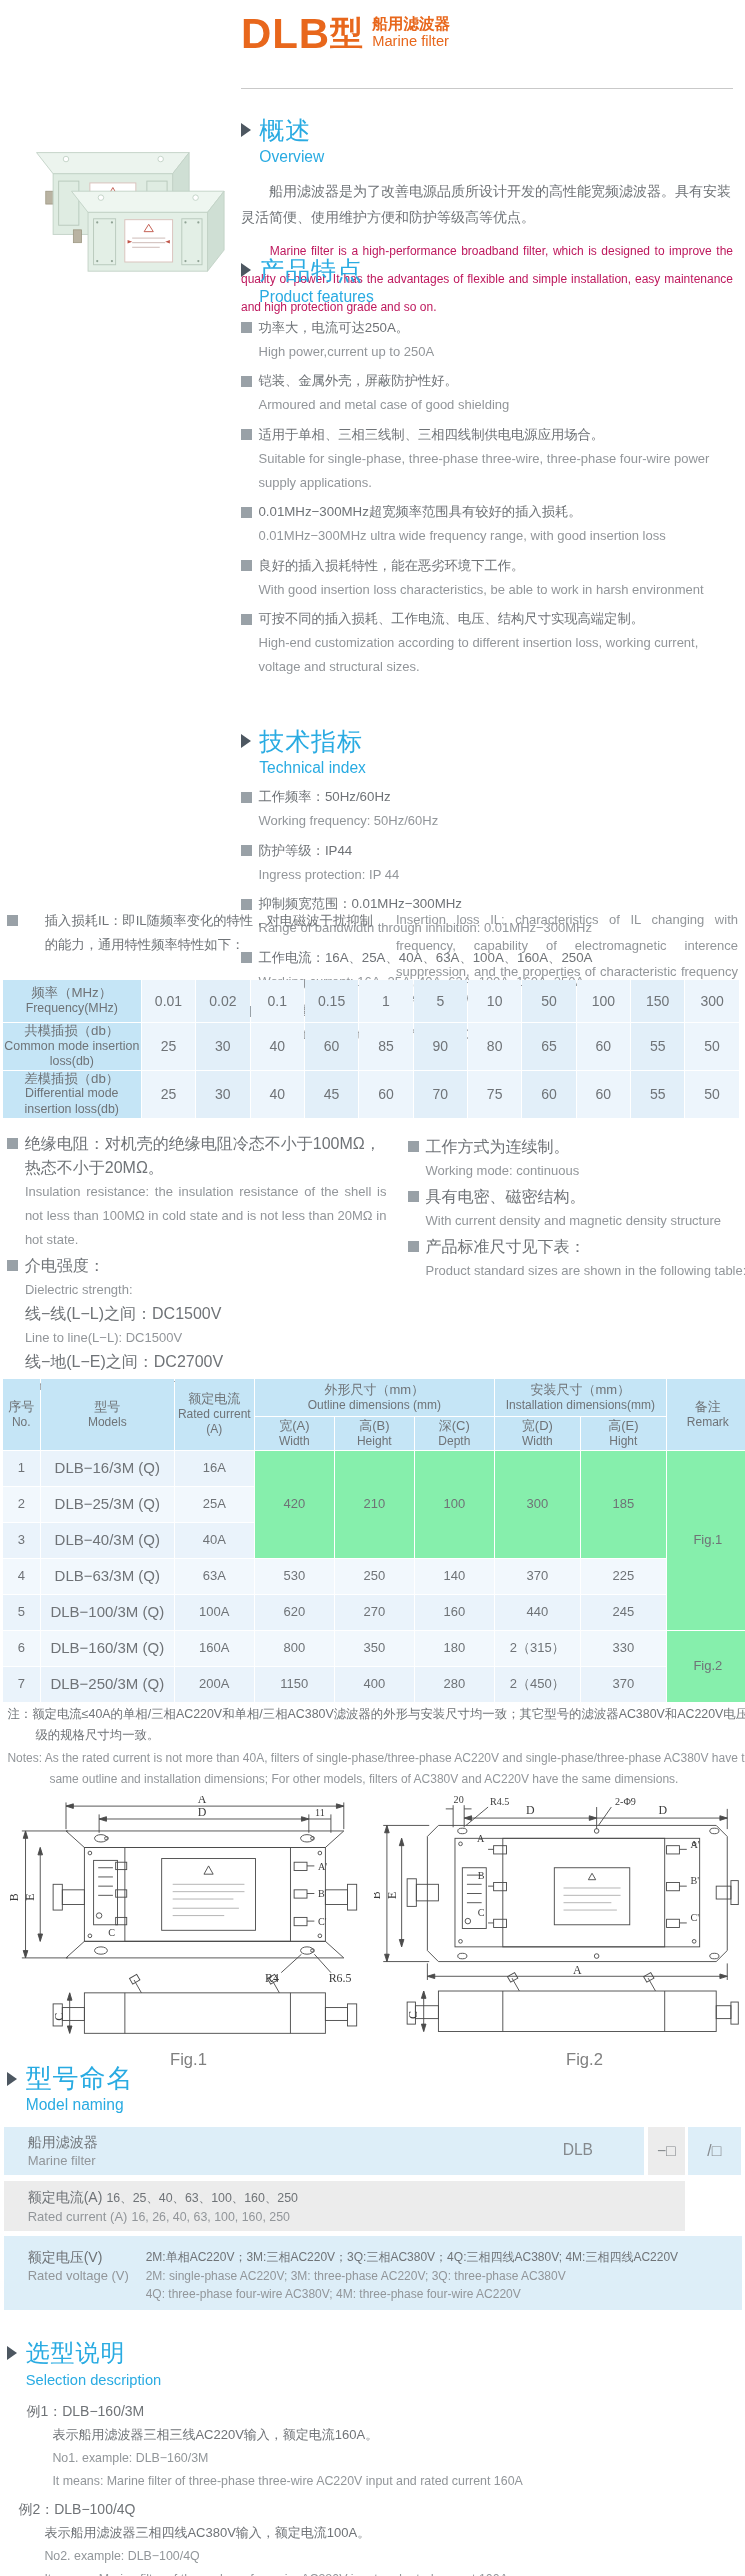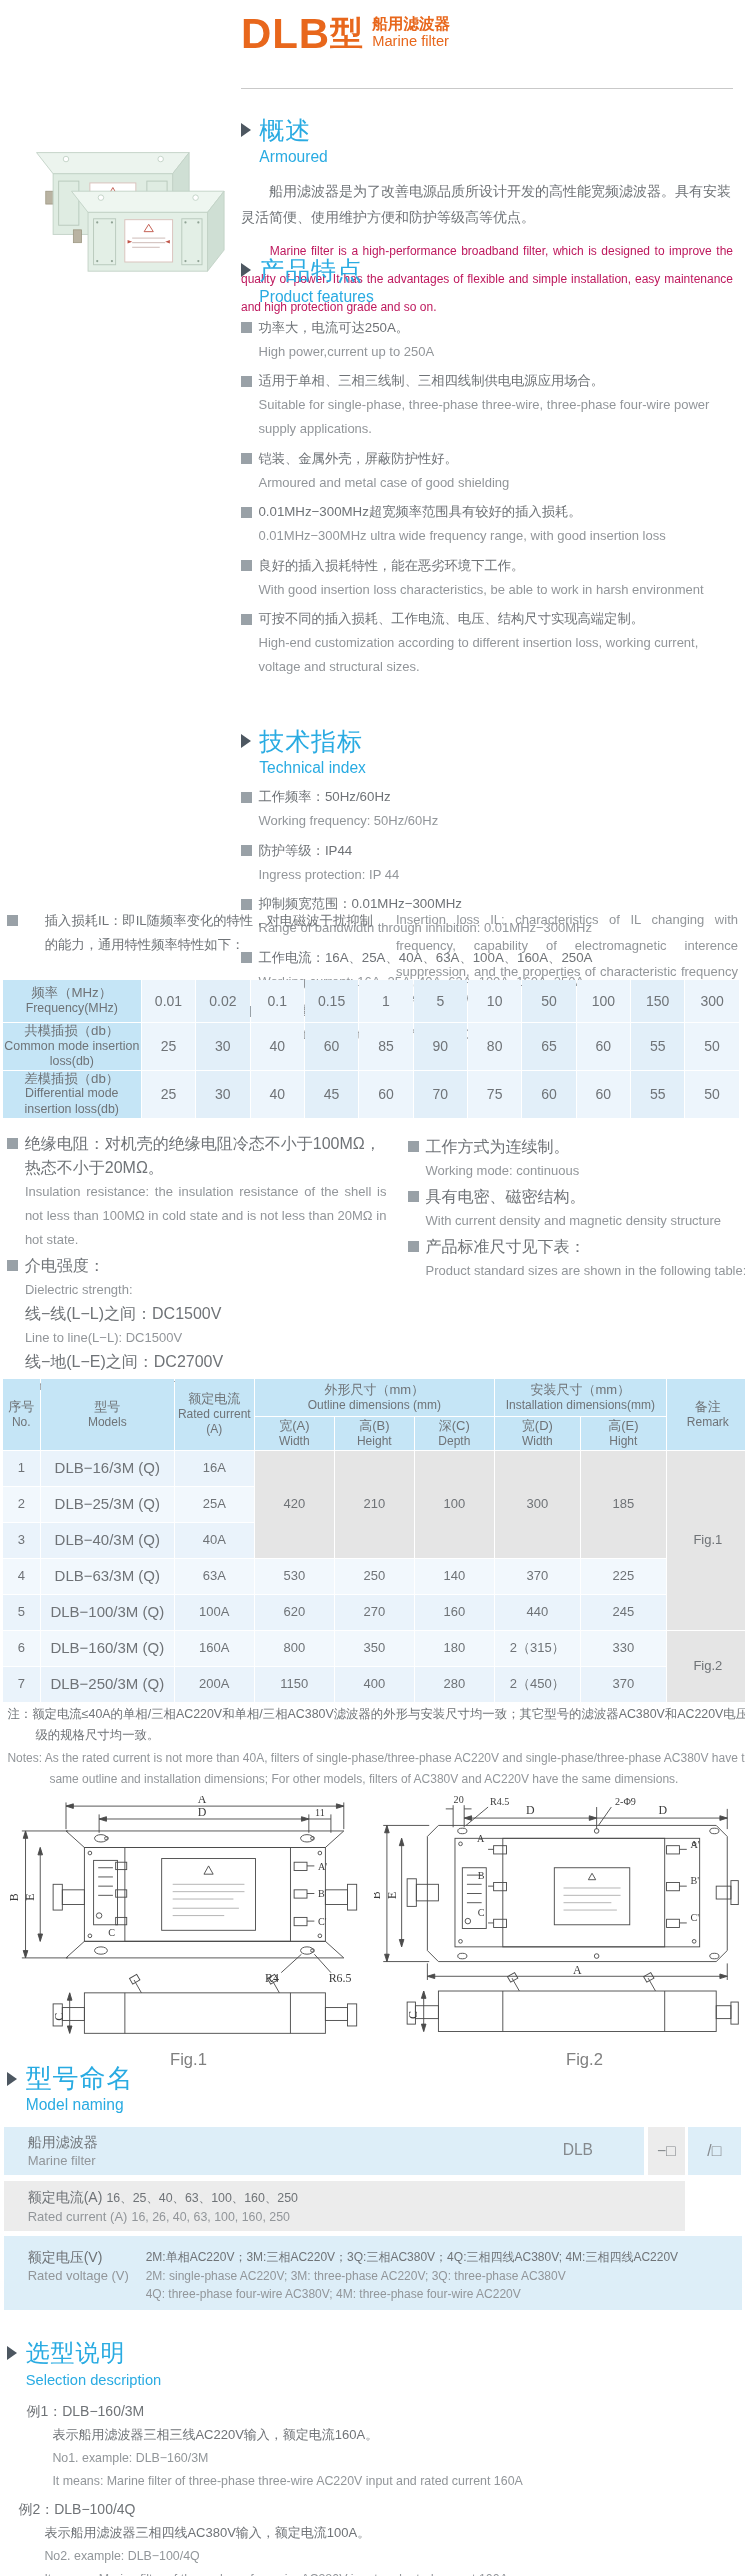--- a/index.html
+++ b/index.html
@@ -50,21 +50,21 @@
   .ftab td.ca{background:#edf5fc;}
   .ftab td.cb{background:#e2eff9;}
   .ftab tr{height:40px;}
 
   .mtab{width:738px;table-layout:fixed;}
   .mtab td{font-size:12px;line-height:14.7px;}
   .mtab .hd{background:#c5e5f6;}
   .mtab .hd .b{font-size:13px;}
   .mtab .ra{background:#eaf3fb;}
   .mtab .rb{background:#f2f8fd;}
-  .mtab .mg{background:#e5e5e5;}
+  .mtab .mg{background:#86efac;}
   .mtab .model-c{font-size:15px;}
   .mtab .num{font-size:13px;}
   .mtab tr.hr1{height:37px;}
   .mtab tr.hr2{height:33px;}
   .mtab tr.dr{height:35px;}
 
   .note-zh{width:729px;color:#6f7377;font-size:12.4px;line-height:21px;padding-left:28px;text-indent:-28px;}
   .note-en{width:729px;color:#92969a;font-size:12px;line-height:21px;padding-left:42px;text-indent:-42px;}
 
   
@@ -149,21 +149,21 @@
         <polygon points="175,113 170,115 175,117" fill="#c05548"></polygon>
       </g>
     </svg>
   </div>
 
   <div class="abs" style="left:241px;top:116px;width:497px;">
     <div class="sec-head">
       <span class="tri"></span>
       <span>
         <div class="h-zh">概述</div>
-        <div class="h-en">Armoured</div>
+        <div class="h-en">Overview</div>
       </span>
     </div>
     <div class="para-zh" style="margin-top:11px;">船用滤波器是为了改善电源品质所设计开发的高性能宽频滤波器。具有安装灵活简便、使用维护方便和防护等级高等优点。</div>
     <div class="para-en" style="margin-top:7.4px;text-indent:2.4em;">Marine filter is a high-performance broadband filter, which is designed to improve the quality of power. It has the advantages of flexible and simple installation, easy maintenance and high protection grade and so on.</div>
   </div>
 
   <div class="abs" style="left:241px;top:256px;width:497px;">
     <div class="sec-head">
       <span class="tri"></span>
       <span>
@@ -175,30 +175,30 @@
       <div class="bi">
         <div class="zline">
             <span class="sq"></span>
             <span class="zh">功率大，电流可达250A。</span>
           </div>
         <div class="en">High power,current up to 250A</div>
       </div>
       <div class="bi">
         <div class="zline">
             <span class="sq"></span>
+            <span class="zh">铠装、金属外壳，屏蔽防护性好。</span>
+          </div>
+        <div class="en">Armoured and metal case of good shielding</div>
+      </div>
+      <div class="bi">
+        <div class="zline">
+            <span class="sq"></span>
             <span class="zh">适用于单相、三相三线制、三相四线制供电电源应用场合。</span>
           </div>
         <div class="en">Suitable for single-phase, three-phase three-wire, three-phase four-wire power supply applications.</div>
-      </div>
-      <div class="bi">
-        <div class="zline">
-            <span class="sq"></span>
-            <span class="zh">铠装、金属外壳，屏蔽防护性好。</span>
-          </div>
-        <div class="en">Armoured and metal case of good shielding</div>
       </div>
       <div class="bi">
         <div class="zline">
             <span class="sq"></span>
             <span class="zh">0.01MHz−300MHz超宽频率范围具有较好的插入损耗。</span>
           </div>
         <div class="en">0.01MHz−300MHz ultra wide frequency range, with good insertion loss</div>
       </div>
       <div class="bi">
         <div class="zline">

